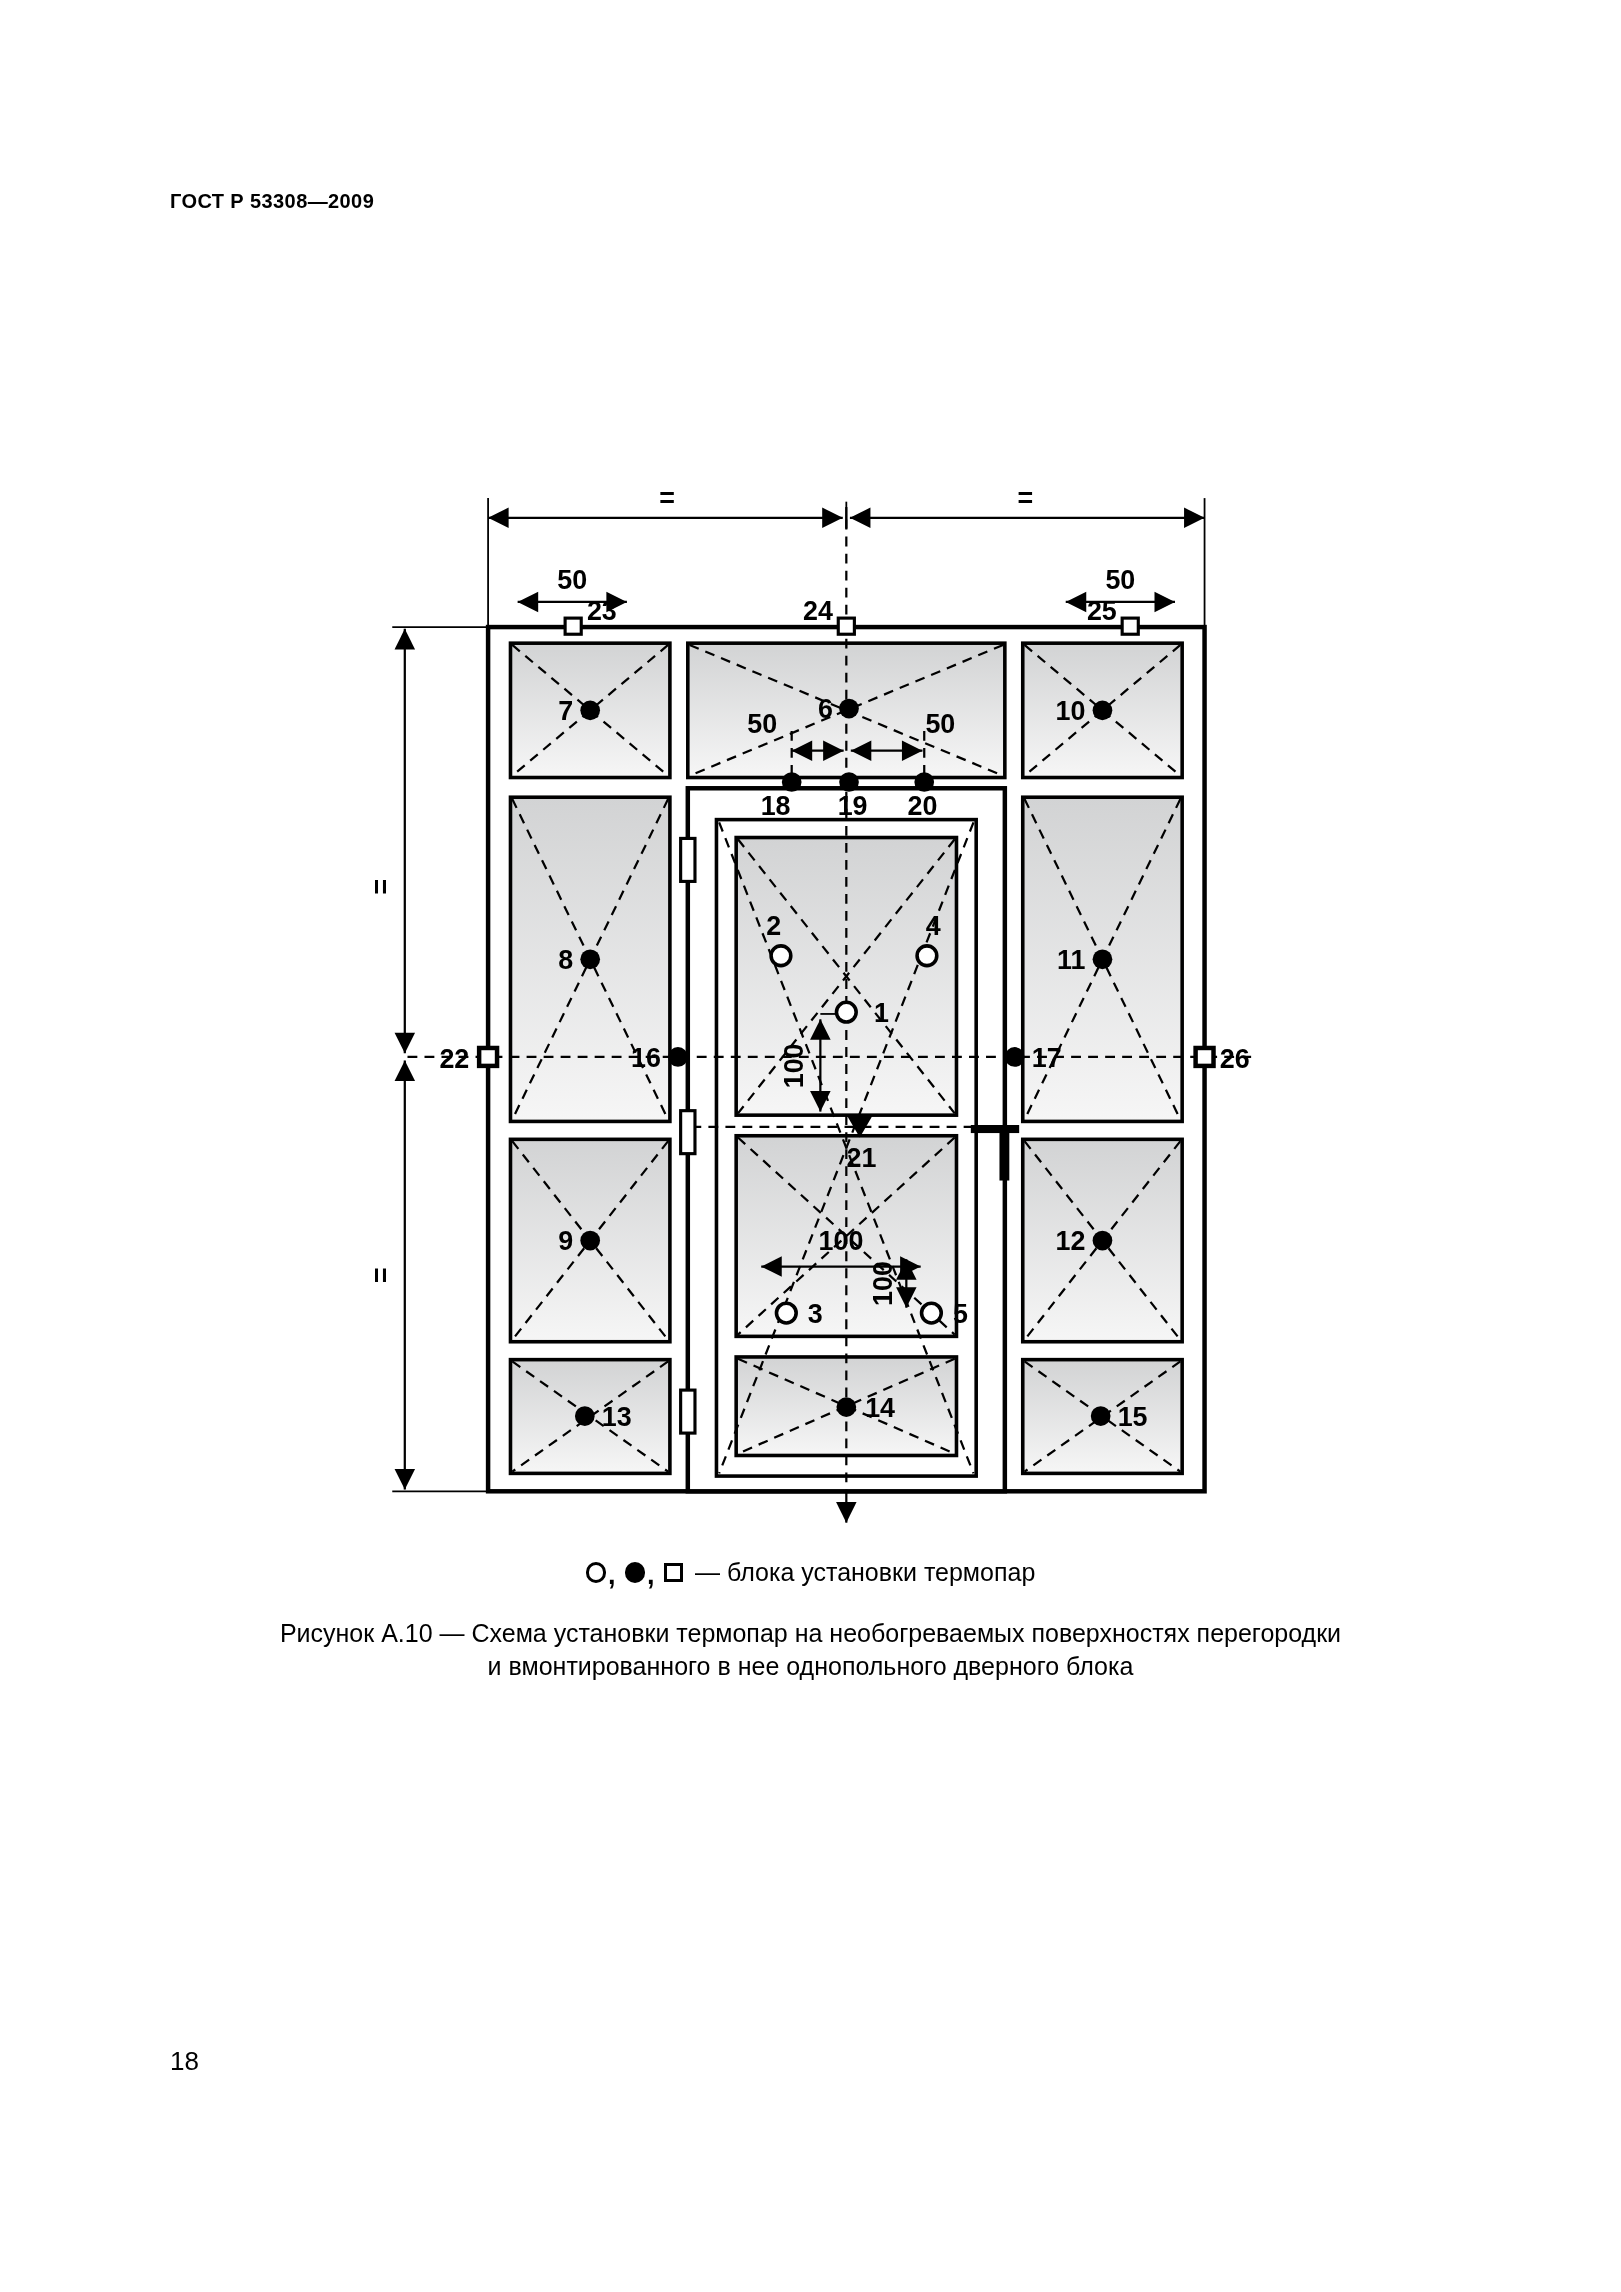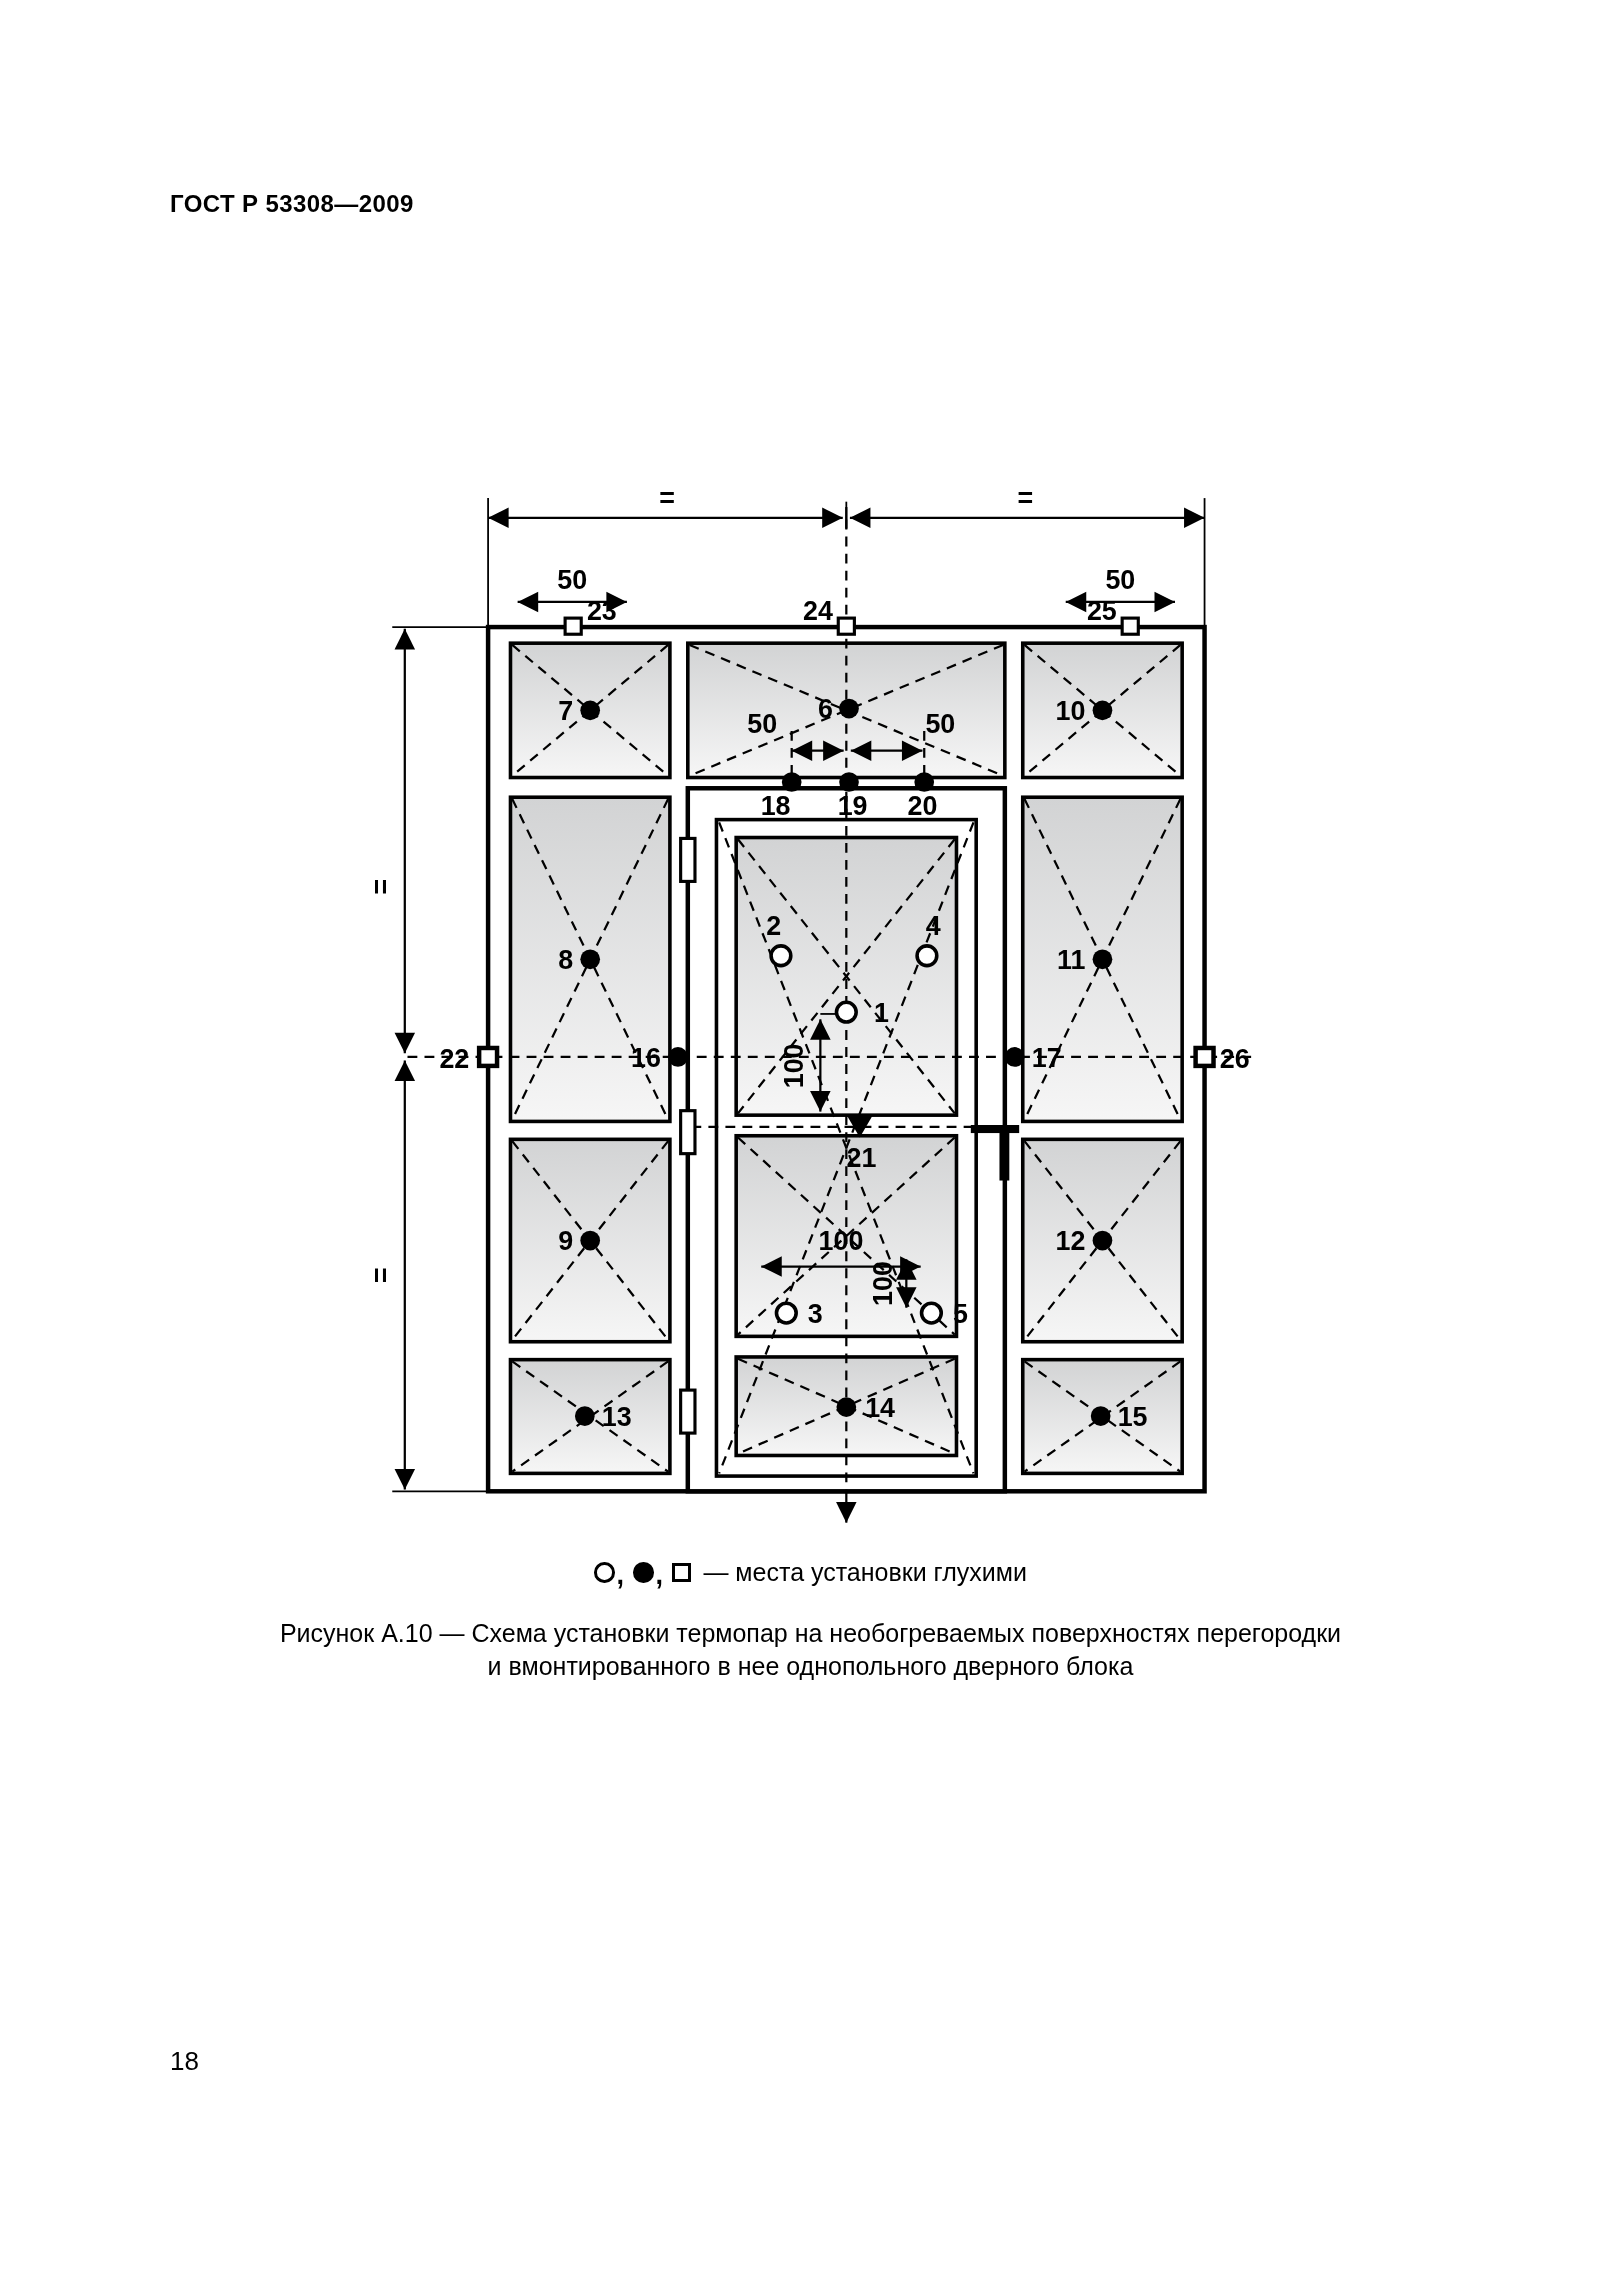--- a/index.html
+++ b/index.html
@@ -2,21 +2,21 @@
 <html style="font-size:14.3px"><head>
 <meta charset="utf-8">
 <style>
   html,body{margin:0;padding:0}
   body{
     width:1621px;height:2293px;position:relative;background:#ffffff;
     font-family:"Liberation Sans",sans-serif;color:#000;
   }
   .abs{position:absolute}
   .doc-header{
-    left:170px;top:190px;font-size:24px;font-weight:700;letter-spacing:0.4px;
+    left:170px;top:190px;font-size:20px;font-weight:700;letter-spacing:0.4px;
   }
   .legend-row{
     top:1558px;left:0;width:100%;display:flex;justify-content:center;
     align-items:center;font-size:25px;
   }
   .sym{display:inline-block;box-sizing:border-box}
   .sym-circle-open{width:20.6px;height:20.6px;border:3.6px solid #000;border-radius:50%}
   .sym-circle-filled{width:20.6px;height:20.6px;border-radius:50%;background:#000;margin-left:9px}
   .sym-square{width:19px;height:19px;border:3.6px solid #000;margin-left:9px}
   .sep{font-weight:700;font-size:27px;align-self:flex-end;line-height:23px;margin-left:1.8px}
@@ -246,21 +246,21 @@
     <text class="lbl" x="1362" y="1192" text-anchor="start">26</text>
   </g>
 </svg>
 
 <div class="abs legend-row">
   <span class="sym sym-circle-open"></span>
   <span class="sep">,</span>
   <span class="sym sym-circle-filled"></span>
   <span class="sep">,</span>
   <span class="sym sym-square"></span>
-  <span class="legend-text">— места установки глухими</span>
+  <span class="legend-text">— блока установки термопар</span>
 </div>
 
 <div class="abs caption-block">
   <div>Рисунок А.10 — Схема установки термопар на необогреваемых поверхностях перегородки</div>
   <div>и вмонтированного в нее однопольного дверного блока</div>
 </div>
 
 <div class="abs page-number">18</div>
 
 

